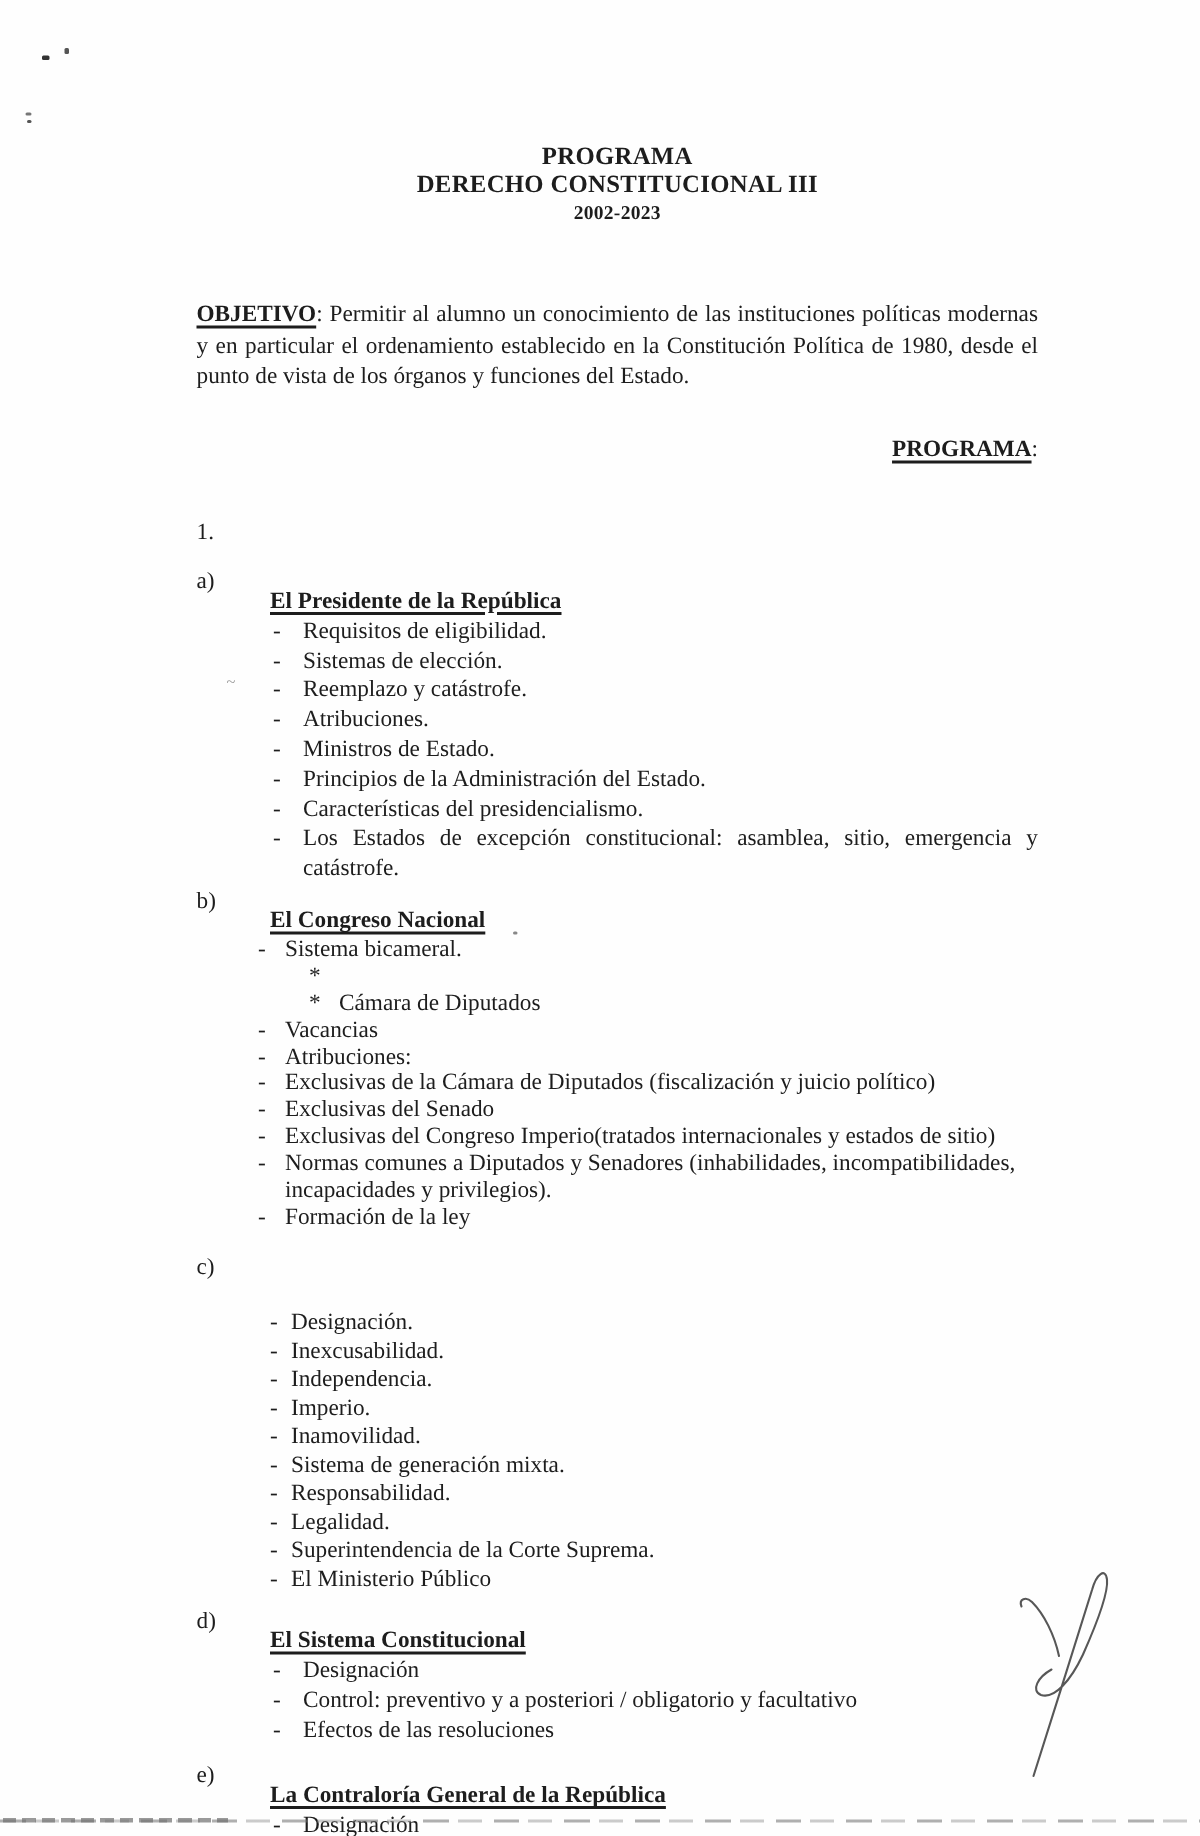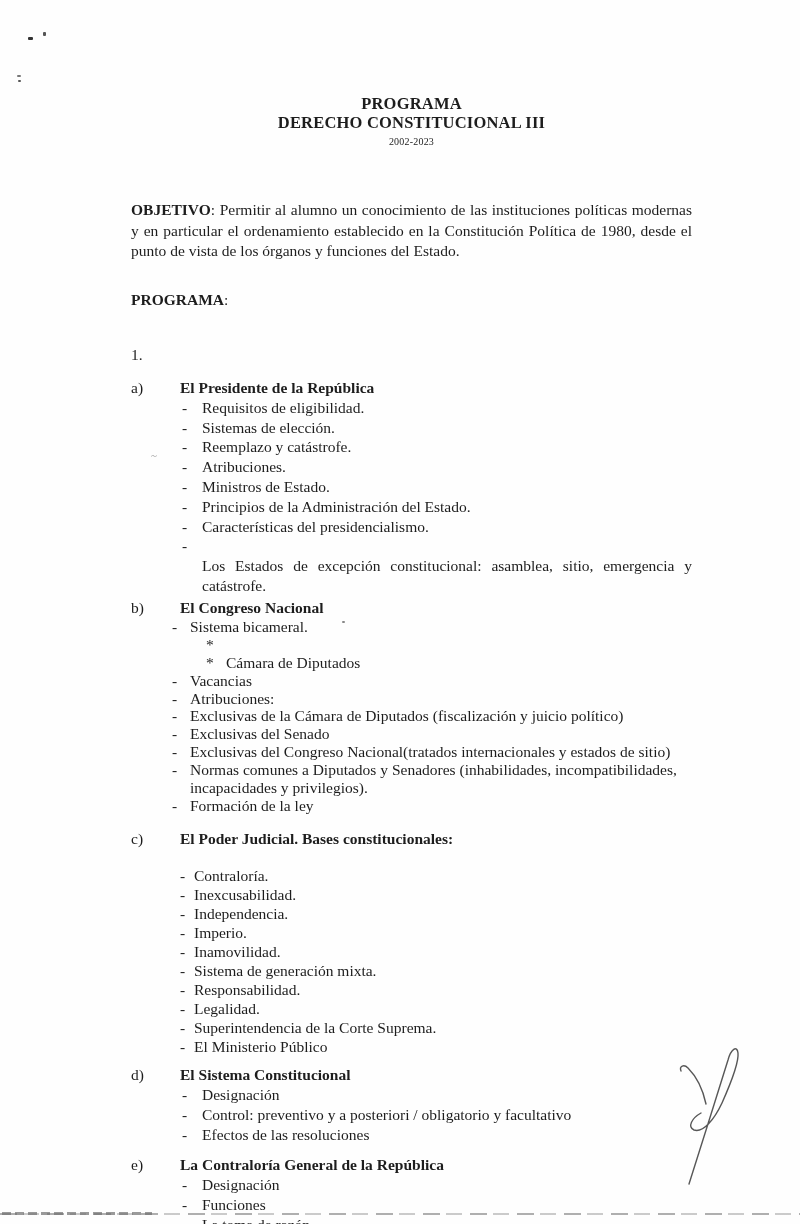--- a/index.html
+++ b/index.html
@@ -4,26 +4,26 @@
 <style>
   html,body{margin:0;padding:0;}
   body{
     width:800px;height:1224px;position:relative;overflow:hidden;
     background:#fefefe;
     font-family:"Liberation Serif","DejaVu Serif",serif;
     color:#1d1d1d;font-size:15.5px;
   }
   .content{position:absolute;left:131px;top:0;width:561px;}
   .bold{font-weight:700;}
-  .u{text-decoration-thickness:1.5px;text-underline-offset:2.5px;}
+  .u{text-decoration:underline;text-decoration-thickness:1.5px;text-underline-offset:2.5px;margin-top:13px;}
   .title-block{padding-top:94px;text-align:center;line-height:19px;letter-spacing:.2px;}
   .title-line{font-weight:700;font-size:16.5px;}
-  .title-year{font-size:10px;font-weight:400;}
+  .title-year{font-size:13px;font-weight:700;}
   .objective{margin:49px 0 0 0;line-height:20.6px;text-align:justify;}
-  .programa-heading{margin-top:28px;line-height:20px;}
+  .programa-heading{margin-top:28px;line-height:20px;text-align:right;}
   .sec-head{display:flex;margin-top:35px;line-height:20px;}
   .sec-head .num{flex:0 0 49px;}
   .sec-head .t{font-weight:700;}
   .sub{margin-top:0;}
   .sub-head{display:flex;line-height:20px;}
   .sub-head .lab{flex:0 0 49px;}
   .sub-head .t{font-weight:700;}
   .items{margin-top:0;}
   .item{display:flex;}
   .item .mk{flex:0 0 20px;}
@@ -36,21 +36,21 @@
   .sub-b .item .mk{flex:0 0 18px;}
   .sub-b .item.subitem{padding-left:34px;}
   .sub-b .item.subitem .mk{flex:0 0 20px;}
   .sub-c{margin-top:14px;}
   .sub-c .items{margin-left:49px;line-height:19px;margin-top:17px;}
   .sub-c .item .mk{flex:0 0 14px;}
   .sub-d{margin-top:9px;}
   .sub-d .items{margin-left:51px;line-height:20px;}
   .sub-e{margin-top:10px;}
   .sub-e .items{margin-left:51px;line-height:20px;}
-  .justify{text-align:justify;margin-top:20px;}
+  .justify{text-align:justify;}
   
   .speck{position:absolute;background:#333;border-radius:1px;}
   .tilde{position:absolute;color:#9a9a9a;font-size:11px;line-height:1;}
   .bottom-line{
     position:absolute;left:0;top:1213px;width:800px;height:2px;
     background:repeating-linear-gradient(90deg,
       rgba(110,110,110,.55) 0 17px, rgba(0,0,0,0) 17px 23px,
       rgba(140,140,140,.45) 23px 39px, rgba(0,0,0,0) 39px 47px);
   }
   .bottom-line-left{
@@ -148,42 +148,41 @@
       <div class="item">
           <span class="mk">-</span>
           <span class="tx">Exclusivas de la Cámara de Diputados (fiscalización y juicio político)</span>
         </div>
       <div class="item">
           <span class="mk">-</span>
           <span class="tx">Exclusivas del Senado</span>
         </div>
       <div class="item">
           <span class="mk">-</span>
-          <span class="tx">Exclusivas del Congreso Nacional(tratados internacionales y estados de sitio)</span>
+          <span class="tx">Exclusivas del Congreso Imperio(tratados internacionales y estados de sitio)</span>
         </div>
       <div class="item">
           <span class="mk">-</span>
           <span class="tx">Normas comunes a Diputados y Senadores (inhabilidades, incompatibilidades, incapacidades y privilegios).</span>
         </div>
       <div class="item">
           <span class="mk">-</span>
           <span class="tx">Formación de la ley</span>
         </div>
     </div>
   </div>
 
   <div class="sub sub-c">
     <div class="sub-head">
       <span class="lab">c)</span>
-      <span class="t"><span class="u">El Poder Judicial.  Bases constitucionales</span><span>:</span></span>
-    </div>
-    <div class="items">
-      <div class="item">
-          <span class="mk">-</span>
-          <span class="tx">Contraloría.</span>
+    </div>
+    <div class="items">
+      <div class="item">
+          <span class="mk">-</span>
+          <span class="tx">Designación.</span>
         </div>
       <div class="item">
           <span class="mk">-</span>
           <span class="tx">Inexcusabilidad.</span>
         </div>
       <div class="item">
           <span class="mk">-</span>
           <span class="tx">Independencia.</span>
         </div>
       <div class="item">

